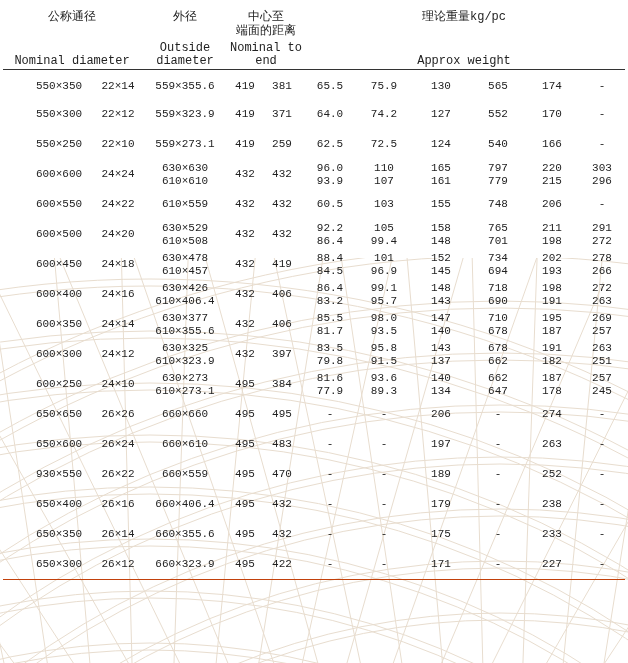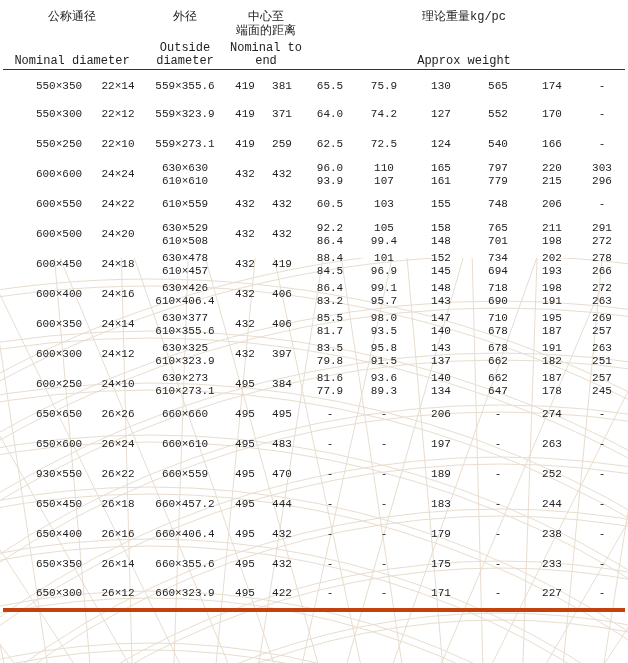--- a/index.html
+++ b/index.html
@@ -59,21 +59,21 @@
     border-bottom: 2px solid #2b2b2b;
   }
   tr.cols-row th.sch { font-size: 10px; }
   tbody td {
     height: 30px;
     vertical-align: middle;
     font-size: 11px;
     line-height: 13px;
   }
   tbody tr:first-child td { padding-top: 4px; margin-top: 16px; }
-  tbody tr:last-child td { border-bottom: 4px solid #c2410c; }
+  tbody tr:last-child td { border-bottom: 1px solid #c2410c; }
   .pad-left { padding-left: 20px; }
 </style>
 </head>
 <body>
 
 <div class="page">
 
   <svg class="watermark" viewBox="0 0 628 663" xmlns="http://www.w3.org/2000/svg">
     <defs>
       <clipPath id="wmclip">
@@ -417,33 +417,20 @@
           <td>495</td>
           <td>470</td>
           <td>-</td>
           <td>-</td>
           <td>189</td>
           <td>-</td>
           <td>252</td>
           <td>-</td>
         </tr>
         <tr>
-          <td class="pad-left">650×450</td>
-          <td>26×18</td>
-          <td>660×457.2</td>
-          <td>495</td>
-          <td>444</td>
-          <td>-</td>
-          <td>-</td>
-          <td>183</td>
-          <td>-</td>
-          <td>244</td>
-          <td>-</td>
-        </tr>
-        <tr>
           <td class="pad-left">650×400</td>
           <td>26×16</td>
           <td>660×406.4</td>
           <td>495</td>
           <td>432</td>
           <td>-</td>
           <td>-</td>
           <td>179</td>
           <td>-</td>
           <td>238</td>

